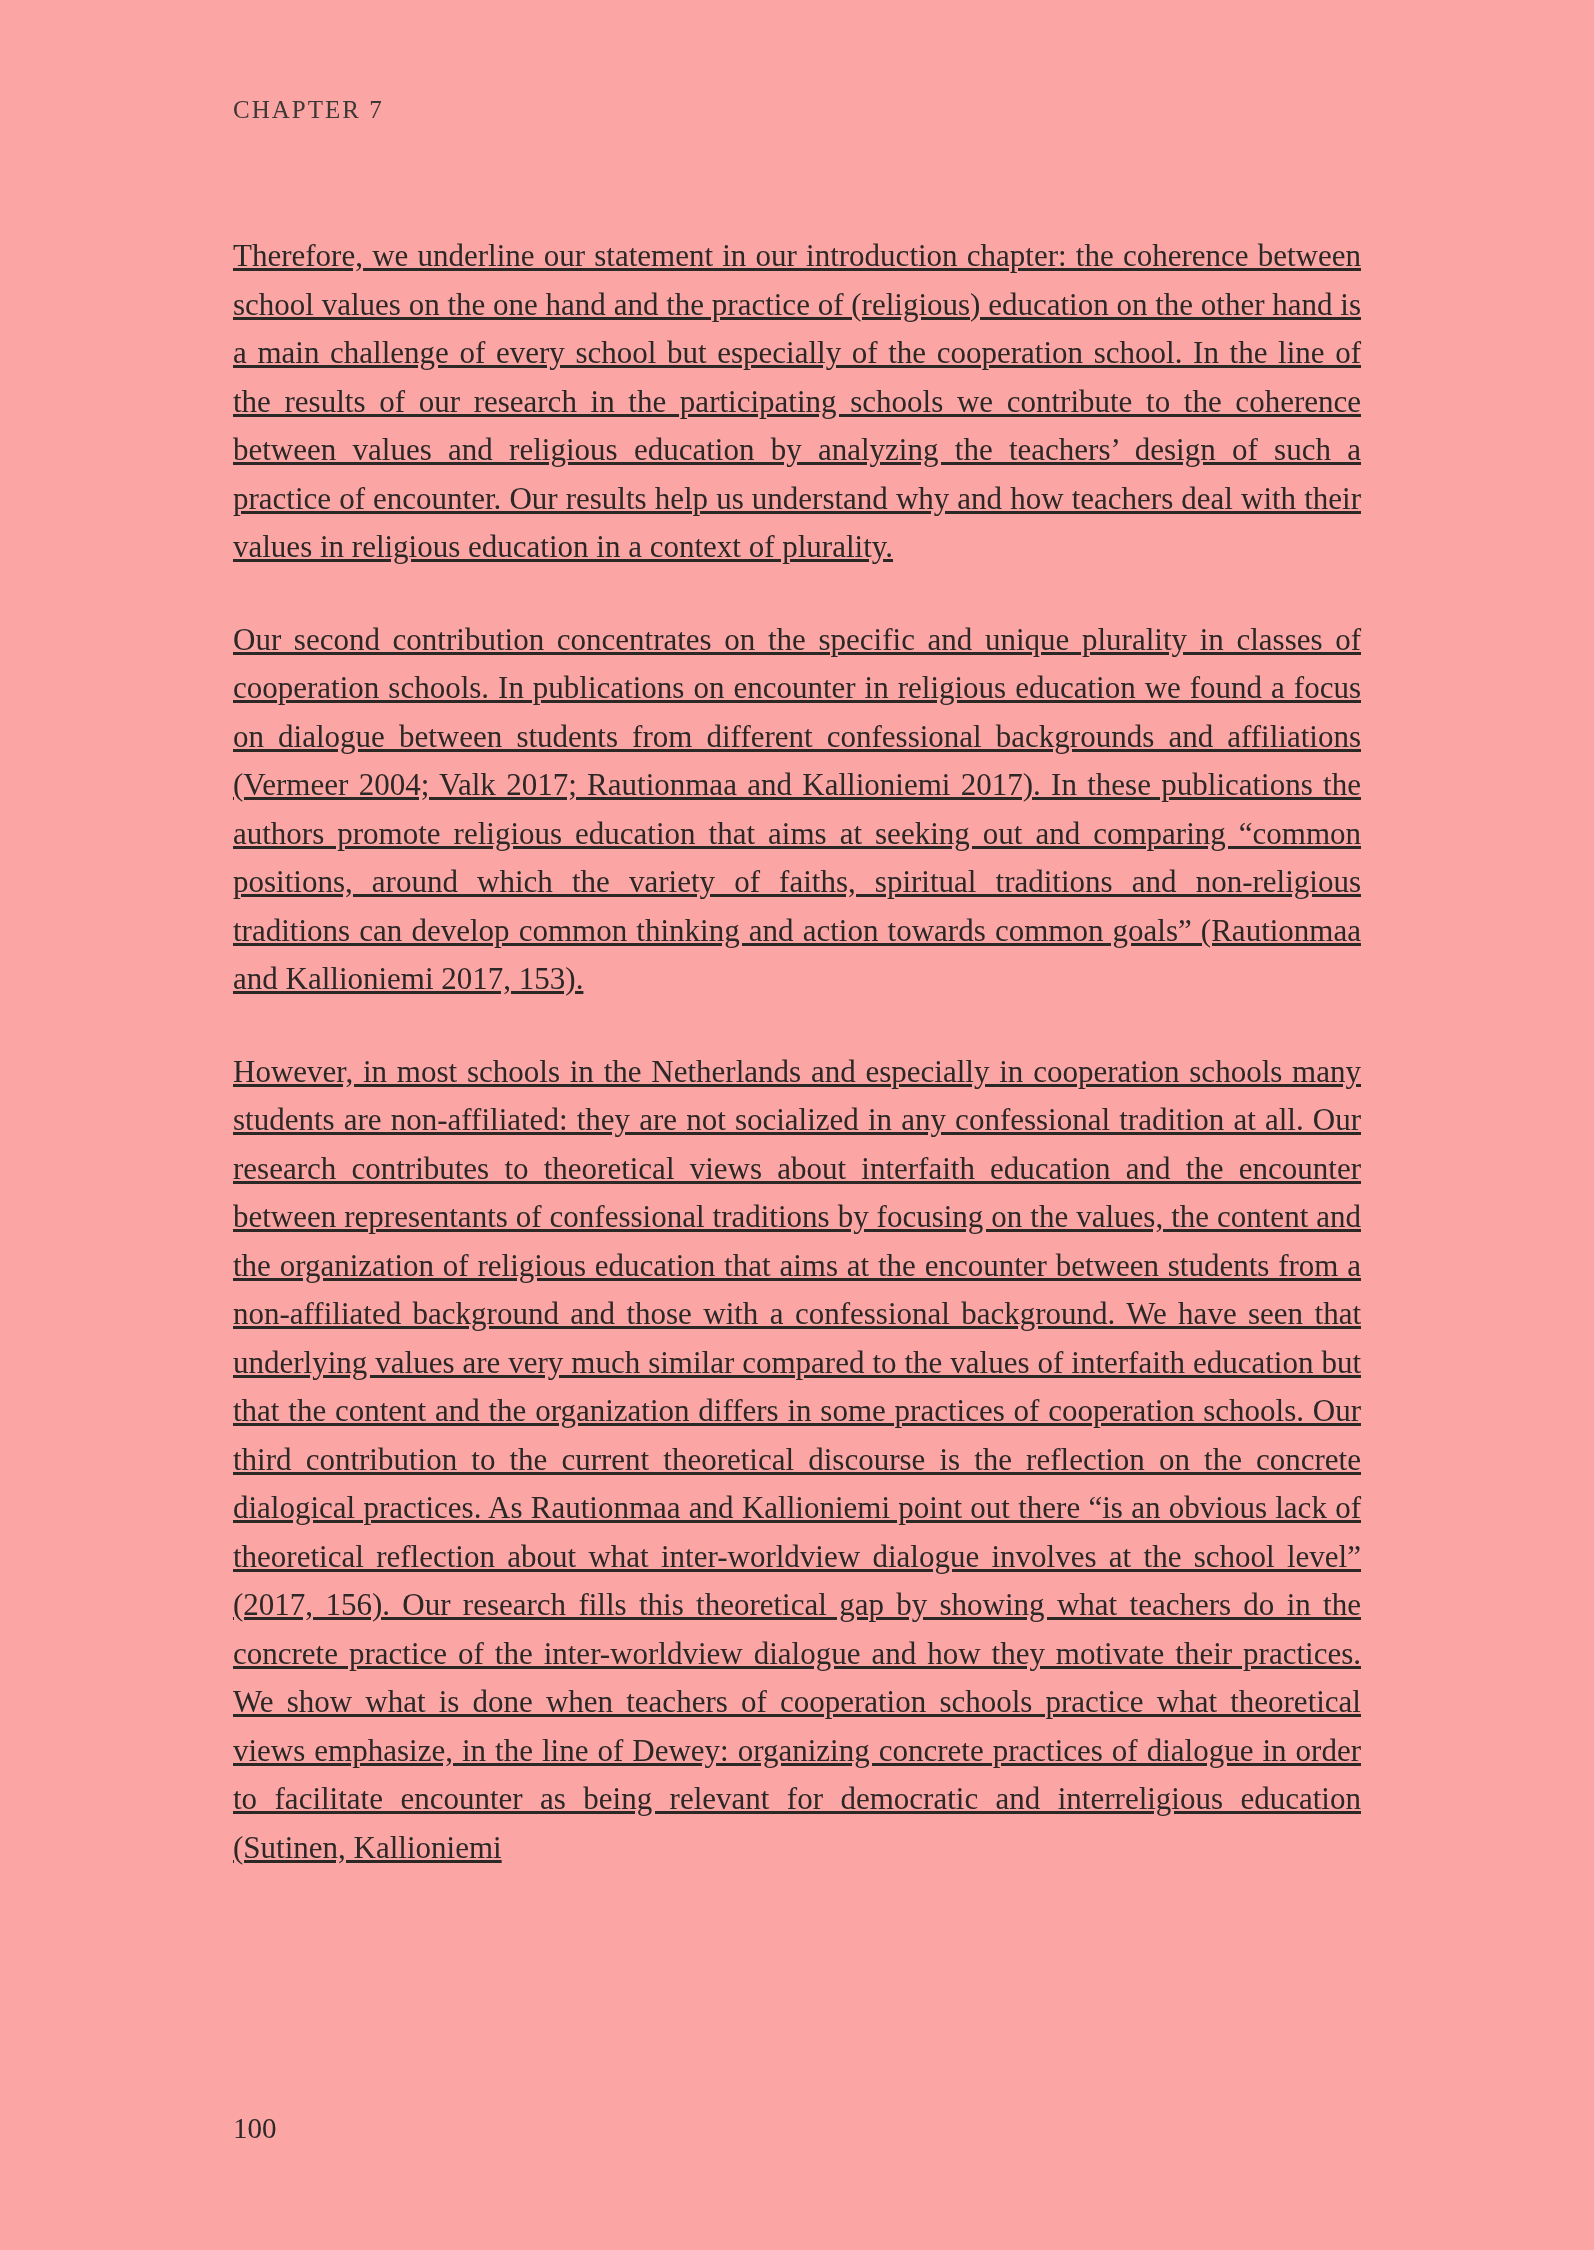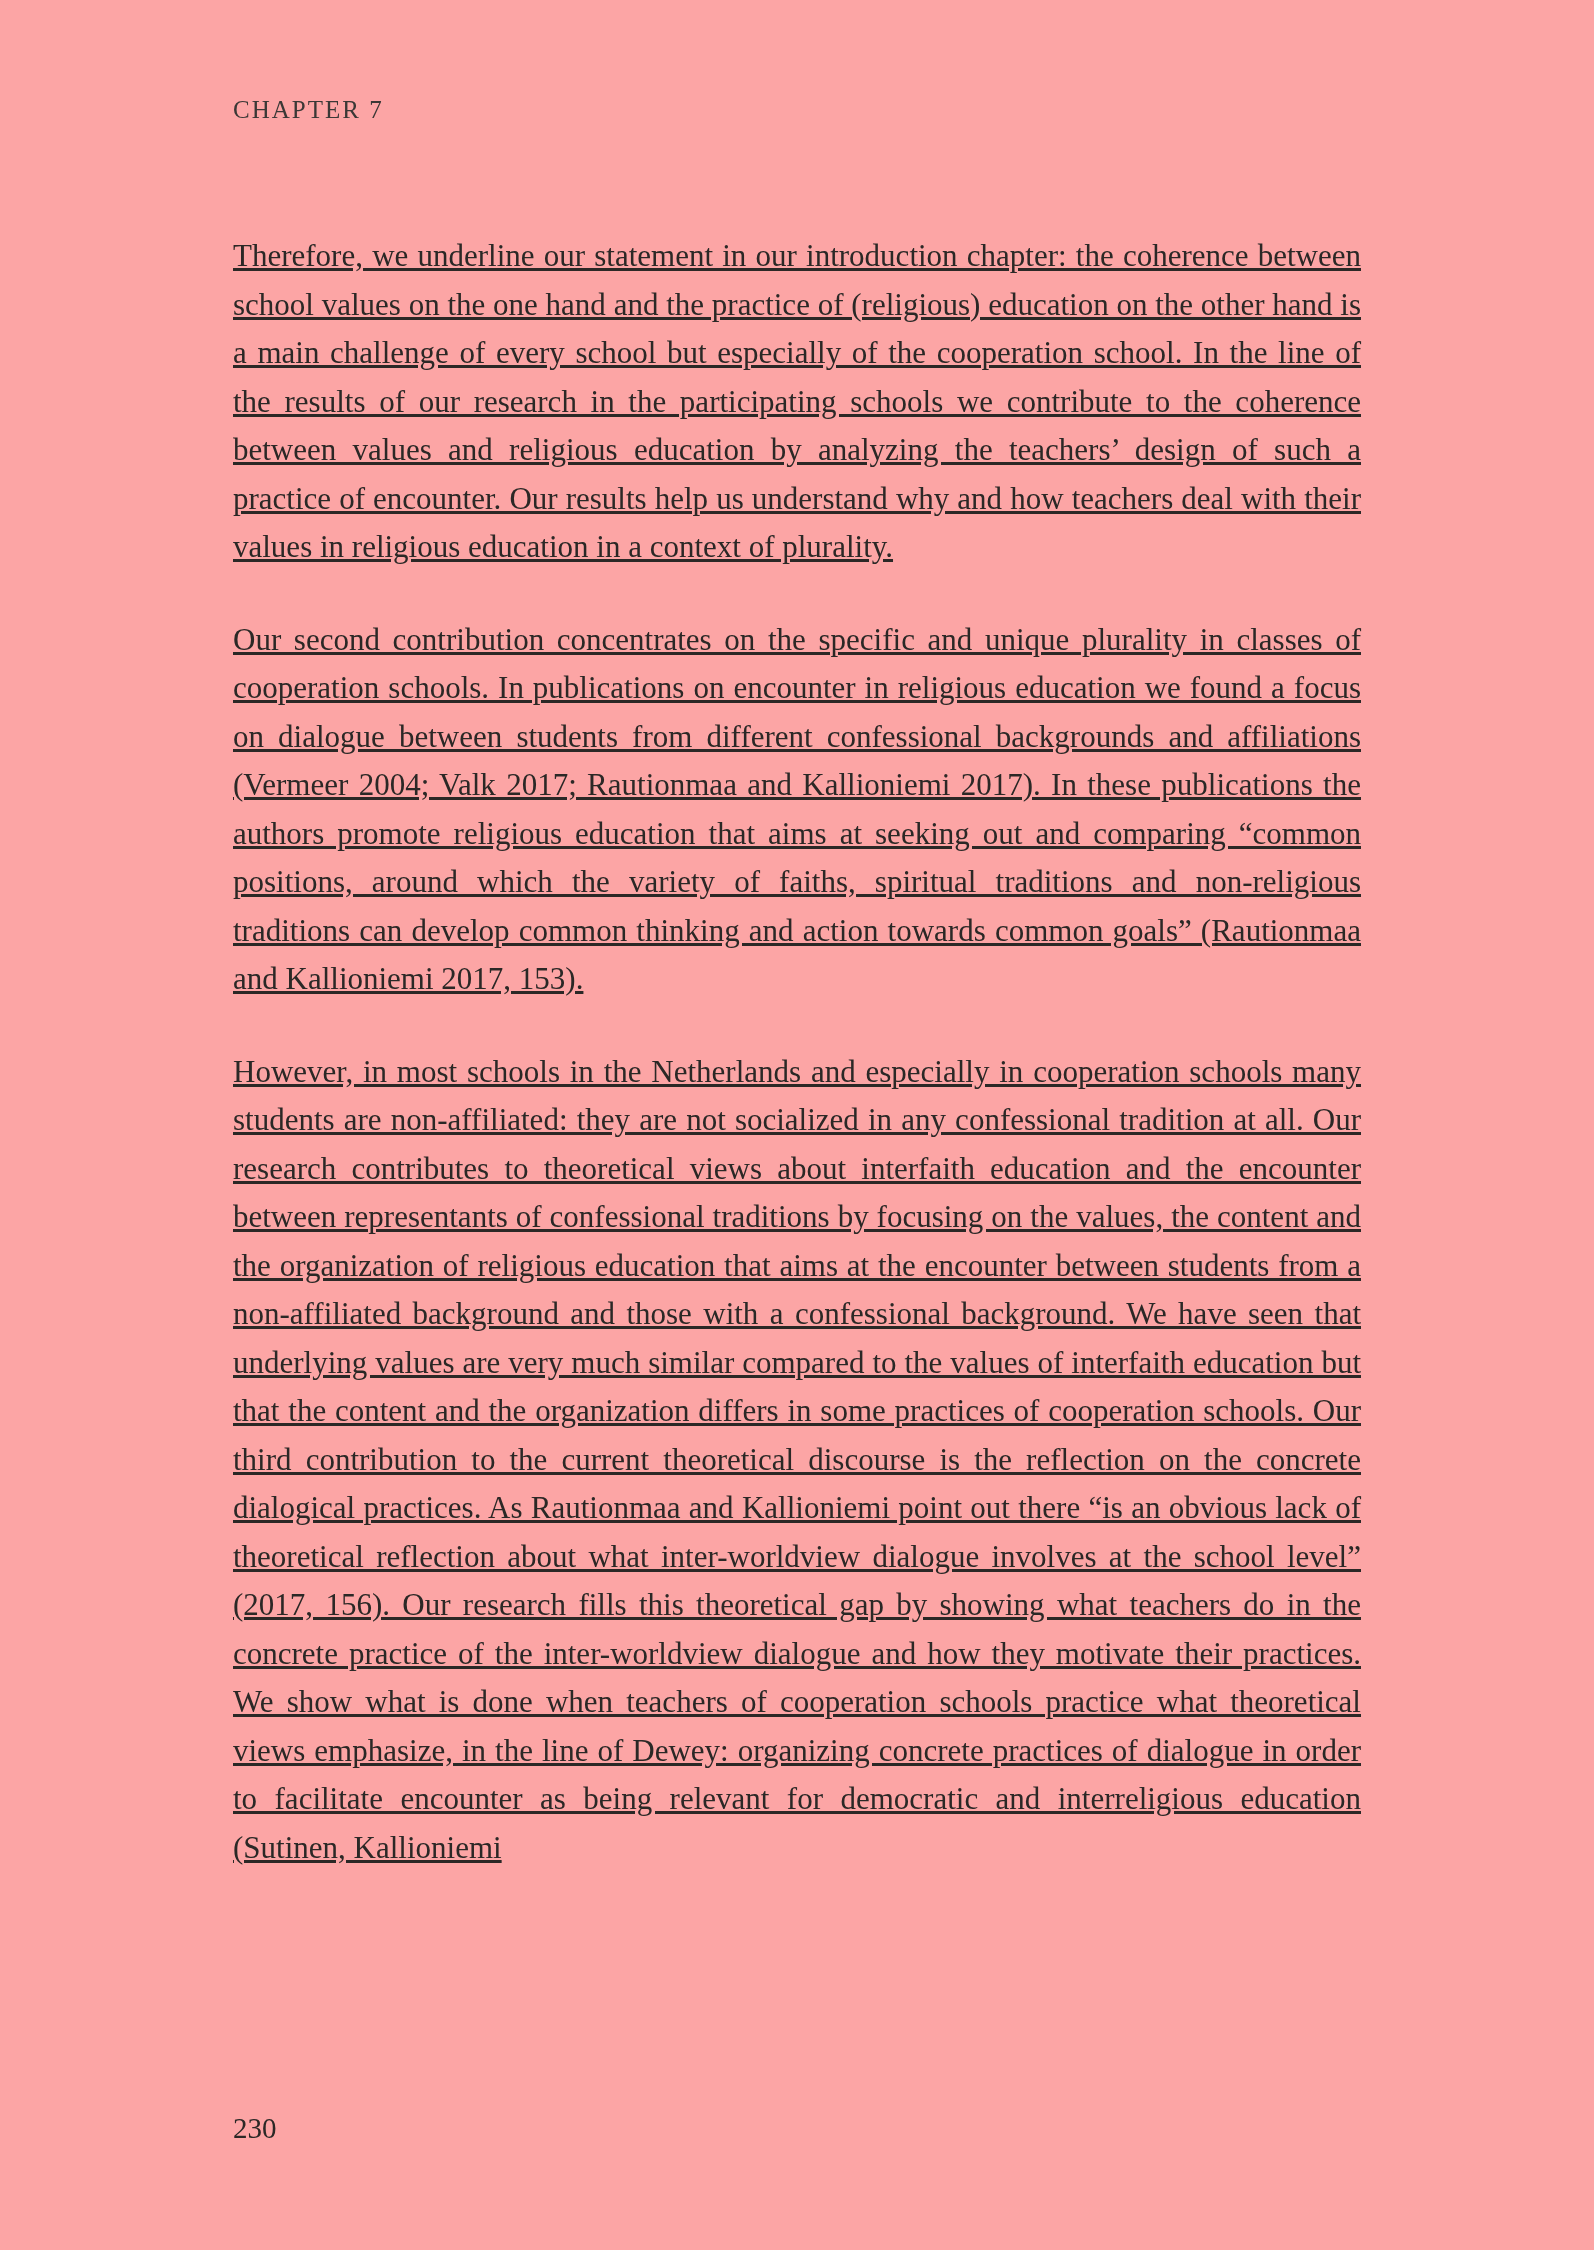--- a/index.html
+++ b/index.html
@@ -58,15 +58,15 @@
 <div class="page">
 
   <div class="running-head">CHAPTER 7</div>
 
   <div class="text-block">
     <p>Therefore, we underline our statement in our introduction chapter: the coherence between school values on the one hand and the practice of (religious) education on the other hand is a main challenge of every school but especially of the cooperation school. In the line of the results of our research in the participating schools we contribute to the coherence between values and religious education by analyzing the teachers’ design of such a practice of encounter. Our results help us understand why and how teachers deal with their values in religious education in a context of plurality.</p>
     <p>Our second contribution concentrates on the specific and unique plurality in classes of cooperation schools. In publications on encounter in religious education we found a focus on dialogue between students from different confessional backgrounds and affiliations (Vermeer 2004; Valk 2017; Rautionmaa and Kallioniemi 2017). In these publications the authors promote religious education that aims at seeking out and comparing “common positions, around which the variety of faiths, spiritual traditions and non-religious traditions can develop common thinking and action towards common goals” (Rautionmaa and Kallioniemi 2017, 153).</p>
     <p>However, in most schools in the Netherlands and especially in cooperation schools many students are non-affiliated: they are not socialized in any confessional tradition at all. Our research contributes to theoretical views about interfaith education and the encounter between representants of confessional traditions by focusing on the values, the content and the organization of religious education that aims at the encounter between students from a non-affiliated background and those with a confessional background. We have seen that underlying values are very much similar compared to the values of interfaith education but that the content and the organization differs in some practices of cooperation schools. Our third contribution to the current theoretical discourse is the reflection on the concrete dialogical practices. As Rautionmaa and Kallioniemi point out there “is an obvious lack of theoretical reflection about what inter-worldview dialogue involves at the school level” (2017, 156). Our research fills this theoretical gap by showing what teachers do in the concrete practice of the inter-worldview dialogue and how they motivate their practices. We show what is done when teachers of cooperation schools practice what theoretical views emphasize, in the line of Dewey: organizing concrete practices of dialogue in order to facilitate encounter as being relevant for democratic and interreligious education (Sutinen, Kallioniemi</p>
   </div>
 
-  <div class="page-number">230</div>
+  <div class="page-number">100</div>
 
 </div>
 
 </body></html>

